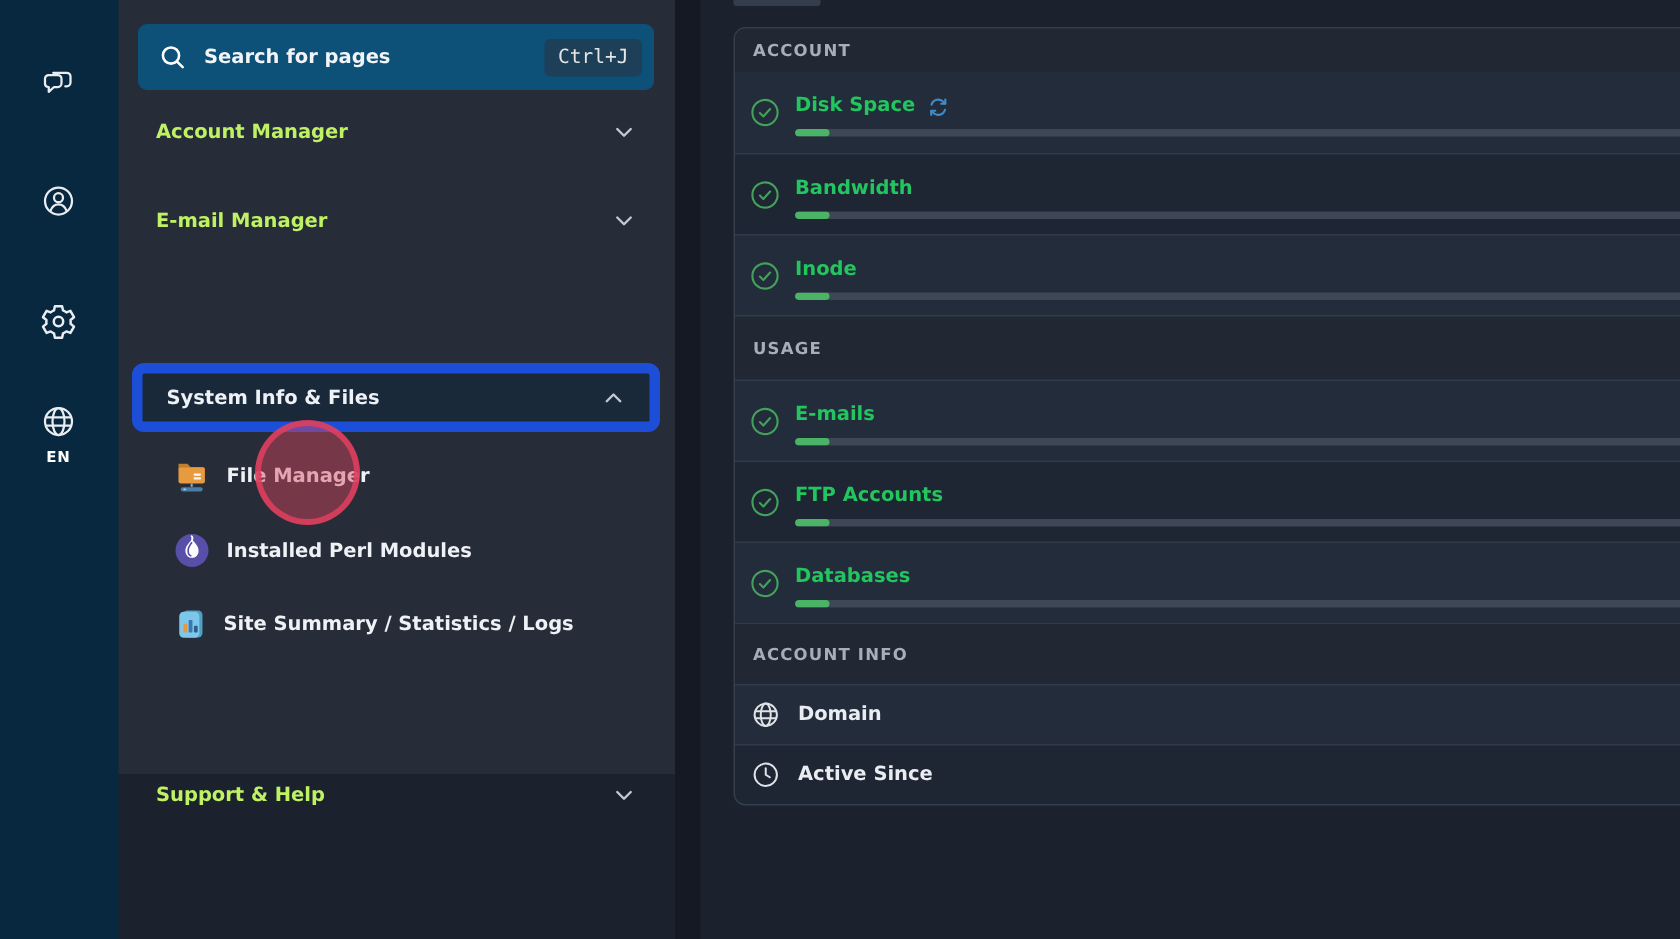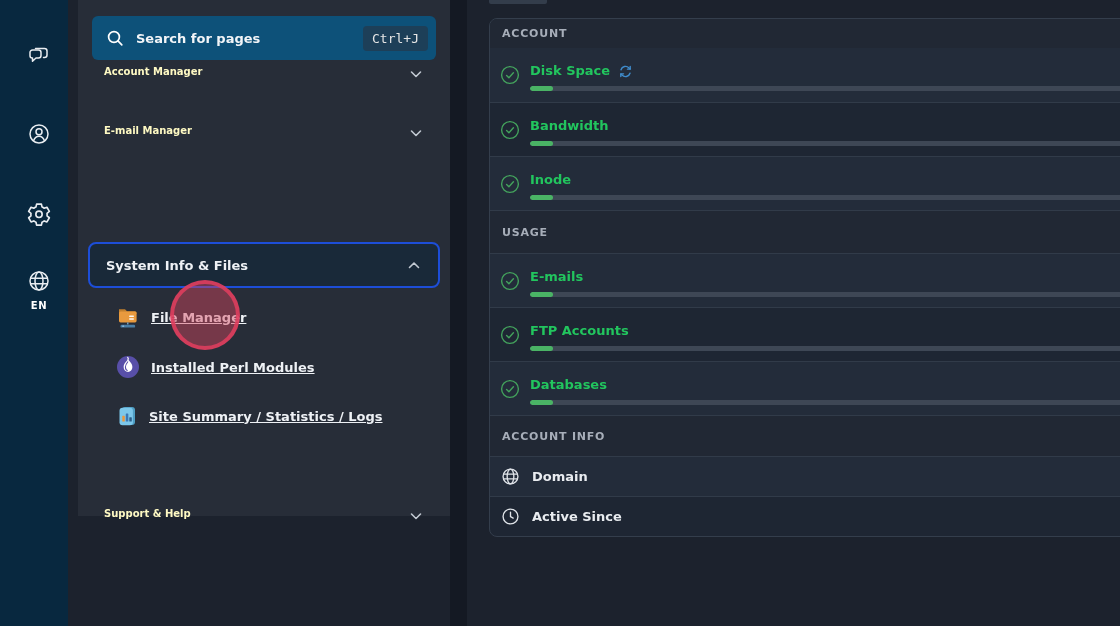--- a/index.html
+++ b/index.html
@@ -5,48 +5,48 @@
   * { box-sizing: border-box; }
   html,body { margin:0; padding:0; }
   body {
     width:1120px; height:626px; overflow:hidden; position:relative;
     background:#1c222d;
     font-family:"DejaVu Sans","Liberation Sans",sans-serif;
     -webkit-font-smoothing:antialiased;
   }
 
   
-  .rail { position:absolute; left:0; top:0; width:68px; height:626px; background:#08283f; z-index:3; }
+  .rail { position:absolute; left:0; top:0; width:79px; height:626px; background:#08283f; z-index:3; }
   .rail .rail-btn { position:absolute; left:27px; width:24px; height:24px; cursor:pointer; }
   .rail .lang-label { position:absolute; left:0; top:300px; width:78px; text-align:center;
     color:#ffffff; font-size:10px; font-weight:bold; letter-spacing:.6px; }
 
   
   .sidebar { position:absolute; left:78px; top:0; width:372px; height:516px; background:#272d38; z-index:2; }
 
   .search-box { position:absolute; left:14px; top:16px; width:344px; height:44px;
     background:#0d5179; border-radius:6px; display:flex; align-items:center;
     padding:0 8px 0 14px; cursor:pointer; }
   .search-box input { flex:1; margin-left:10px; background:transparent; border:none; outline:none;
     color:#f2f5f8; font-size:13px; font-weight:600; font-family:inherit; min-width:0; }
   .search-box input::placeholder { color:#f2f5f8; opacity:1; }
   .kbd-badge { background:#1d3f58; border-radius:4px; padding:5px 9px;
     color:#e5e5e5; font-size:13px; font-family:"DejaVu Sans Mono","Liberation Mono",monospace; white-space:nowrap; }
 
-  .nav-group { position:absolute; left:14px; width:344px; height:44px; display:flex; align-items:flex-start;
-    padding:0 12px; color:#fef9c3; font-size:10px; font-weight:600; cursor:pointer; border-radius:6px; }
+  .nav-group { position:absolute; left:14px; width:344px; height:44px; display:flex; align-items:center;
+    padding:0 12px; color:#bef264; font-size:13px; font-weight:600; cursor:pointer; border-radius:6px; }
   .nav-group .chev { margin-left:auto; display:flex; }
 
   .active-group { position:absolute; left:10px; top:242px; width:352px; height:46px;
-    border:2px solid #1d4ed8; border-radius:8px; background:#192939;
+    border:7px solid #1d4ed8; border-radius:8px; background:#192939;
     display:flex; align-items:center; padding:0 16px; color:#eef1f5; font-size:13px; font-weight:600; cursor:pointer; }
   .active-group .chev { margin-left:auto; display:flex; }
 
   .sub-item { position:absolute; left:38px; width:320px; height:40px; display:flex; align-items:center;
-    gap:11px; color:#eef1f5; font-size:13px; font-weight:600; cursor:pointer;text-decoration:underline; }
+    gap:11px; color:#eef1f5; font-size:13px; font-weight:600; cursor:pointer; }
 
   .click-ring { position:absolute; left:92px; top:280px; width:70px; height:70px; border-radius:50%;
     border:4px solid rgba(223,62,94,.88); background:rgba(214,70,96,.45); z-index:5; pointer-events:none; }
 
   .gap-strip { position:absolute; left:450px; top:0; width:17px; height:626px; background:#141923; z-index:2; }
 
   
   .main { position:absolute; left:467px; top:0; width:653px; height:626px; background:#1c222d; }
   .scroll-stub { position:absolute; left:22px; top:0; width:58px; height:4px; background:#333d4b; border-radius:0 0 2px 2px; }
 

